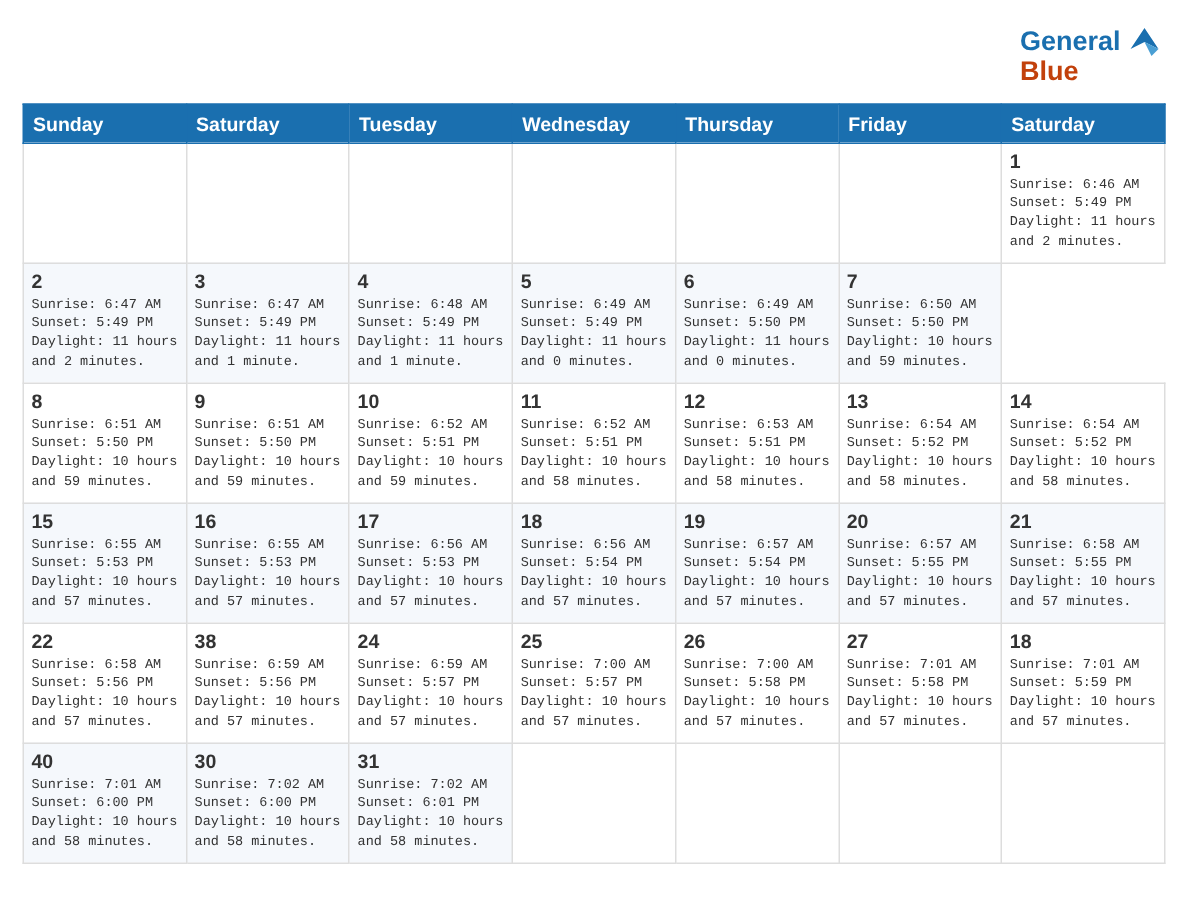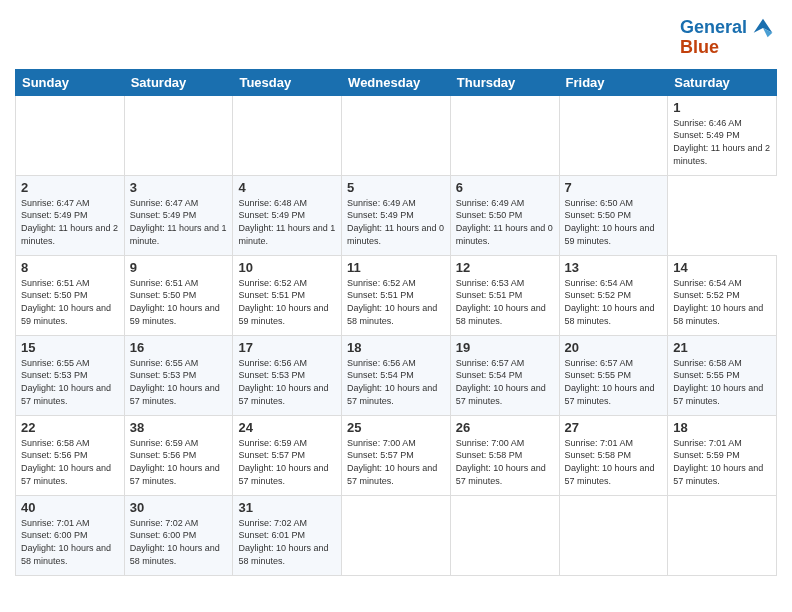--- a/index.html
+++ b/index.html
@@ -80,20 +80,21 @@
     .day-number {
       font-size: 13px;
       font-weight: bold;
       display: block;
       margin-bottom: 2px;
     }
     .day-info {
       font-size: 9px;
       line-height: 1.4;
       color: #333;
+      font-family: Liberation Mono, monospace;
     }
     .empty-cell {
       background: #fff !important;
     }
   </style>
 </head>
 <body>
 
 <div class="container">
   <div class="header-row">

